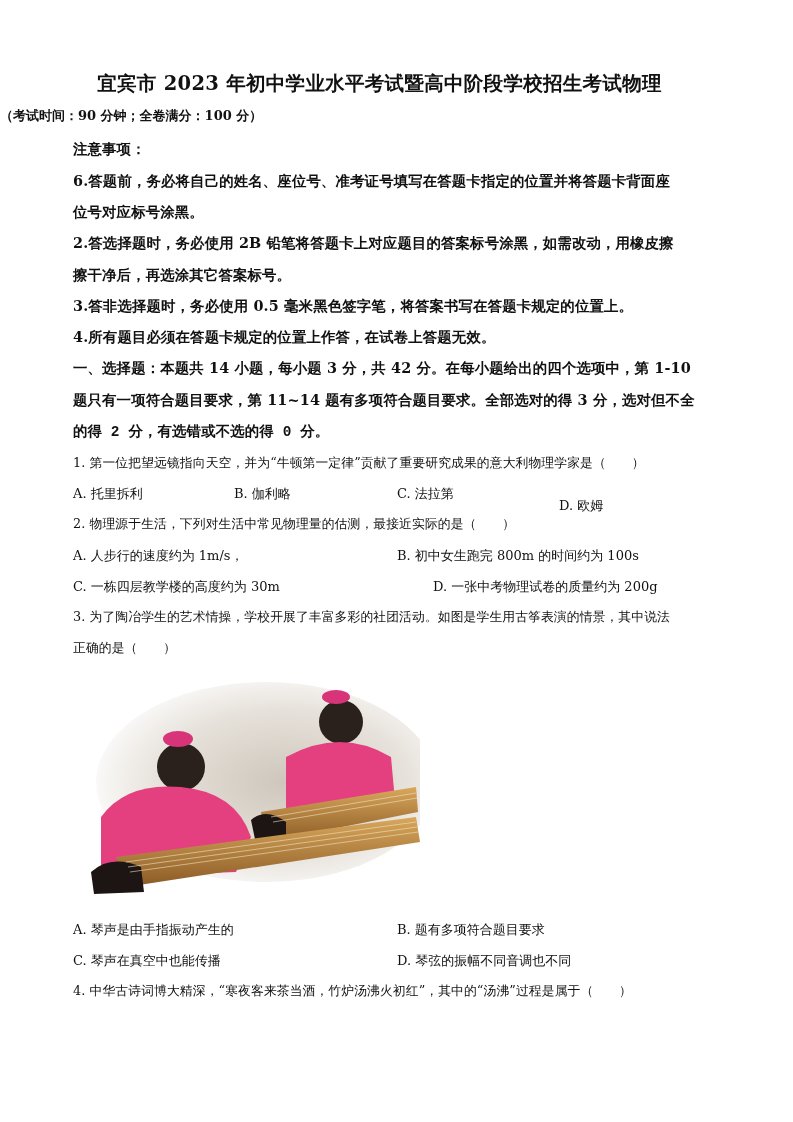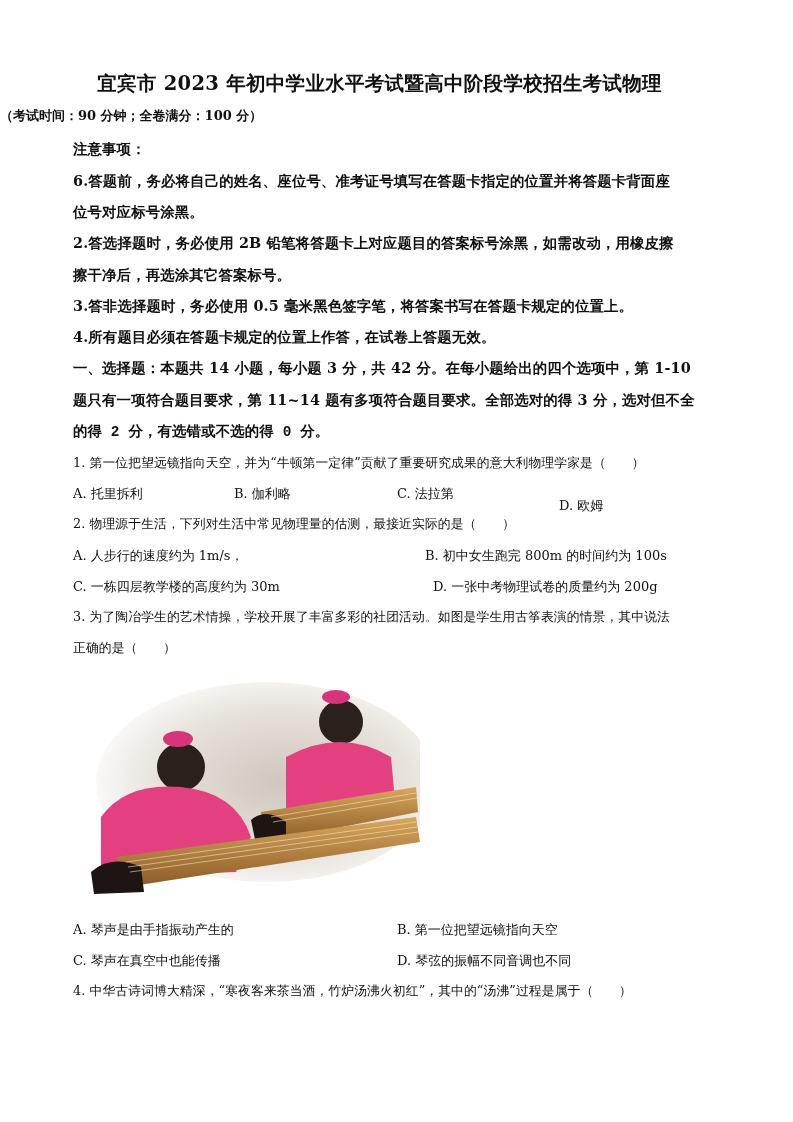--- a/index.html
+++ b/index.html
@@ -50,21 +50,21 @@
     <div class="line normal" style="top:455px;">1. 第一位把望远镜指向天空，并为“牛顿第一定律”贡献了重要研究成果的意大利物理学家是（　　）</div>
     <div class="opt" style="left:73px;top:485px;">A. 托里拆利</div>
     <div class="opt" style="left:234px;top:485px;">B. 伽利略</div>
     <div class="opt" style="left:397px;top:485px;">C. 法拉第</div>
     <div class="opt" style="left:559px;top:497px;">D. 欧姆</div>
   </div>
 
   <div>
     <div class="line normal" style="top:516px;">2. 物理源于生活，下列对生活中常见物理量的估测，最接近实际的是（　　）</div>
     <div class="opt" style="left:73px;top:547px;">A. 人步行的速度约为 1m/s，</div>
-    <div class="opt" style="left:397px;top:547px;margin-left:28px;">B. 初中女生跑完 800m 的时间约为 100s</div>
+    <div class="opt" style="left:397px;top:547px;">B. 初中女生跑完 800m 的时间约为 100s</div>
     <div class="opt" style="left:73px;top:578px;">C. 一栋四层教学楼的高度约为 30m</div>
     <div class="opt" style="left:397px;top:578px;margin-left:36px;">D. 一张中考物理试卷的质量约为 200g</div>
   </div>
 
   <div>
     <div class="line normal" style="top:609px;">3. 为了陶冶学生的艺术情操，学校开展了丰富多彩的社团活动。如图是学生用古筝表演的情景，其中说法</div>
     <div class="line normal" style="top:640px;">正确的是（　　）</div>
 
     <div class="photo">
       <svg width="334" height="226" viewBox="0 0 334 226" xmlns="http://www.w3.org/2000/svg">
@@ -98,21 +98,21 @@
           <line x1="40" y1="190" x2="330" y2="150"></line>
           <line x1="42" y1="195" x2="331" y2="155"></line>
           <line x1="44" y1="200" x2="332" y2="160"></line>
           <line x1="185" y1="145" x2="330" y2="121"></line>
           <line x1="187" y1="150" x2="331" y2="126"></line>
         </g>
       </svg>
     </div>
 
     <div class="opt" style="left:73px;top:921px;">A. 琴声是由手指振动产生的</div>
-    <div class="opt" style="left:397px;top:921px;">B. 第一位把望远镜指向天空</div>
+    <div class="opt" style="left:397px;top:921px;">B. 题有多项符合题目要求</div>
     <div class="opt" style="left:73px;top:952px;">C. 琴声在真空中也能传播</div>
     <div class="opt" style="left:397px;top:952px;">D. 琴弦的振幅不同音调也不同</div>
   </div>
 
   <div>
     <div class="line normal" style="top:983px;">4. 中华古诗词博大精深，“寒夜客来茶当酒，竹炉汤沸火初红”，其中的“汤沸”过程是属于（　　）</div>
   </div>
 </div>
 
 </body></html>

